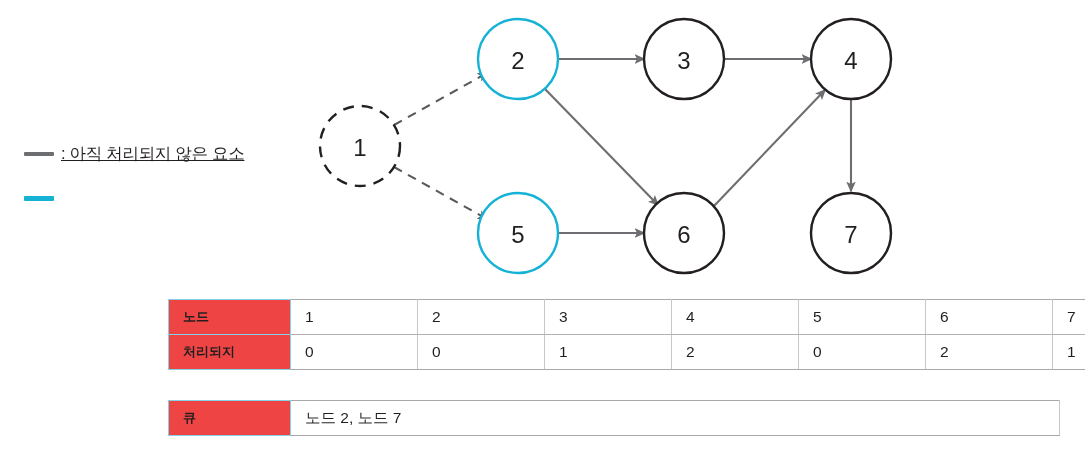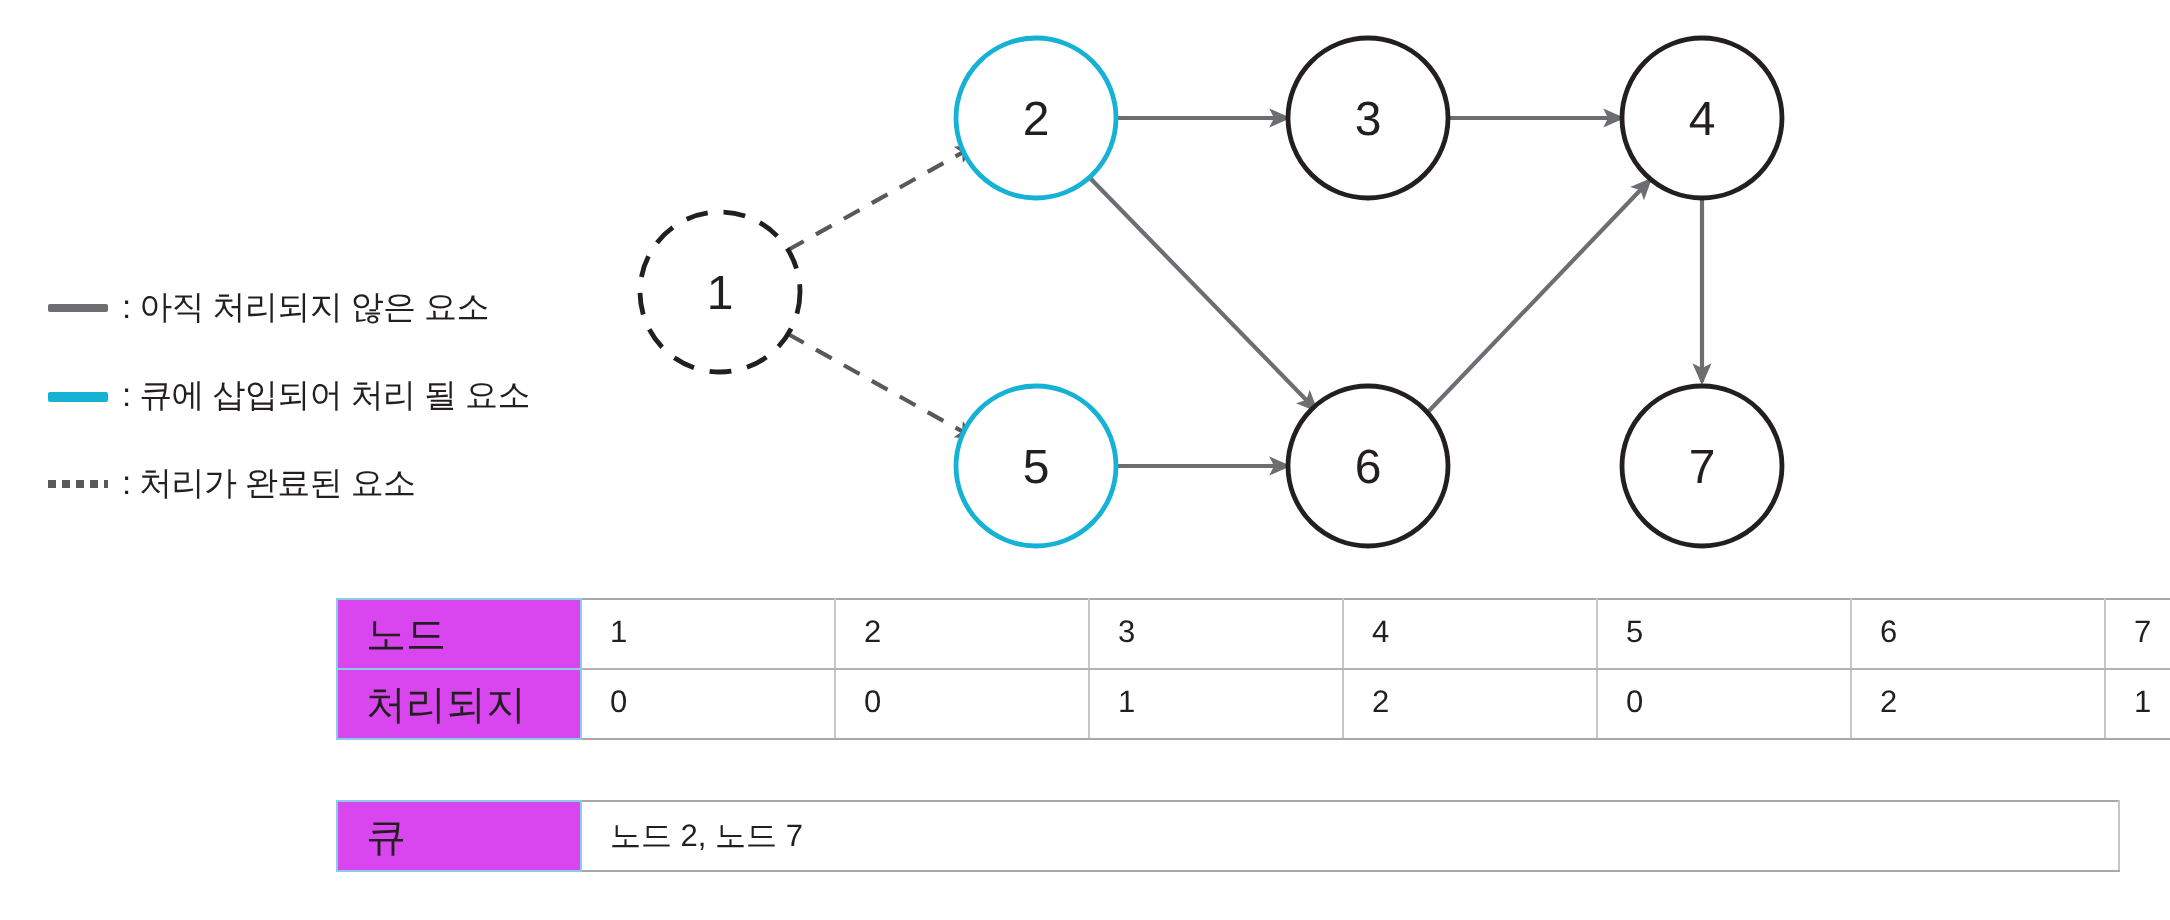--- a/index.html
+++ b/index.html
@@ -15,20 +15,21 @@
     color: #231f20;
     overflow: hidden;
   }
 
   
   #legend {
     position: absolute;
     left: 0px;
     top: 132px;
     width: 320px;
+    text-decoration: underline;
   }
   .legend-row {
     display: flex;
     align-items: center;
     height: 44px;
   }
   .legend-marker {
     width: 30px;
     margin-left: 24px;
     margin-right: 7px;
@@ -101,24 +102,24 @@
     border-right-color: #c7c7c7;
     height: 34px;
     padding: 0 0 0 14px;
     font-weight: normal;
     text-align: left;
     color: #231f20;
     font-size: 15.5px;
     background: #ffffff;
   }
   .grid-table .hdr {
-    background: #d946ef;
-    font-size: 20px;
-    color: #231f20;
-    font-weight: normal;
+    background: #ef4444;
+    font-size: 13px;
+    color: #231f20;
+    font-weight: bold;
     border-color: #86cfe5;
   }
   #indegree-table .hdr { width: 107px; }
   #indegree-table .datacell { width: 112px; }
   #queue-table .hdr { width: 107px; }
   .row-top td { border-top: 1px solid #a8a8a8; }
   .row-bot td { border-bottom: 1px solid #a8a8a8; }
 </style>
 </head>
 <body>
@@ -180,27 +181,20 @@
   <div class="legend-row">
     <span class="legend-marker">
       <span class="marker-solid-gray"></span>
     </span>
     <span class="legend-text">: 아직 처리되지 않은 요소</span>
   </div>
   <div class="legend-row">
     <span class="legend-marker">
       <span class="marker-solid-cyan"></span>
     </span>
-    <span class="legend-text">: 큐에 삽입되어 처리 될 요소</span>
-  </div>
-  <div class="legend-row">
-    <span class="legend-marker">
-      <span class="marker-dotted"></span>
-    </span>
-    <span class="legend-text">: 처리가 완료된 요소</span>
   </div>
 </div>
 
 <table class="grid-table" id="indegree-table">
   <tbody>
     <tr class="row-top">
       <th class="hdr">노드</th>
       <td class="datacell">1</td>
       <td class="datacell">2</td>
       <td class="datacell">3</td>

